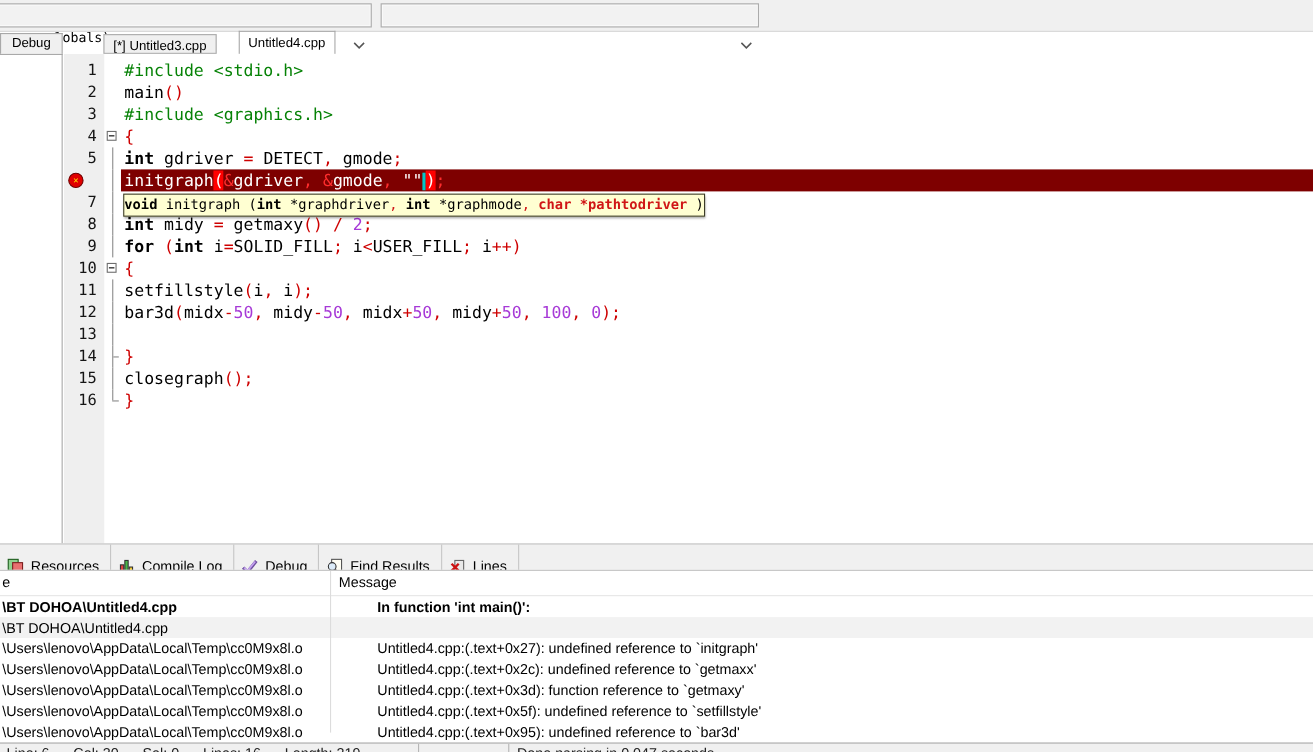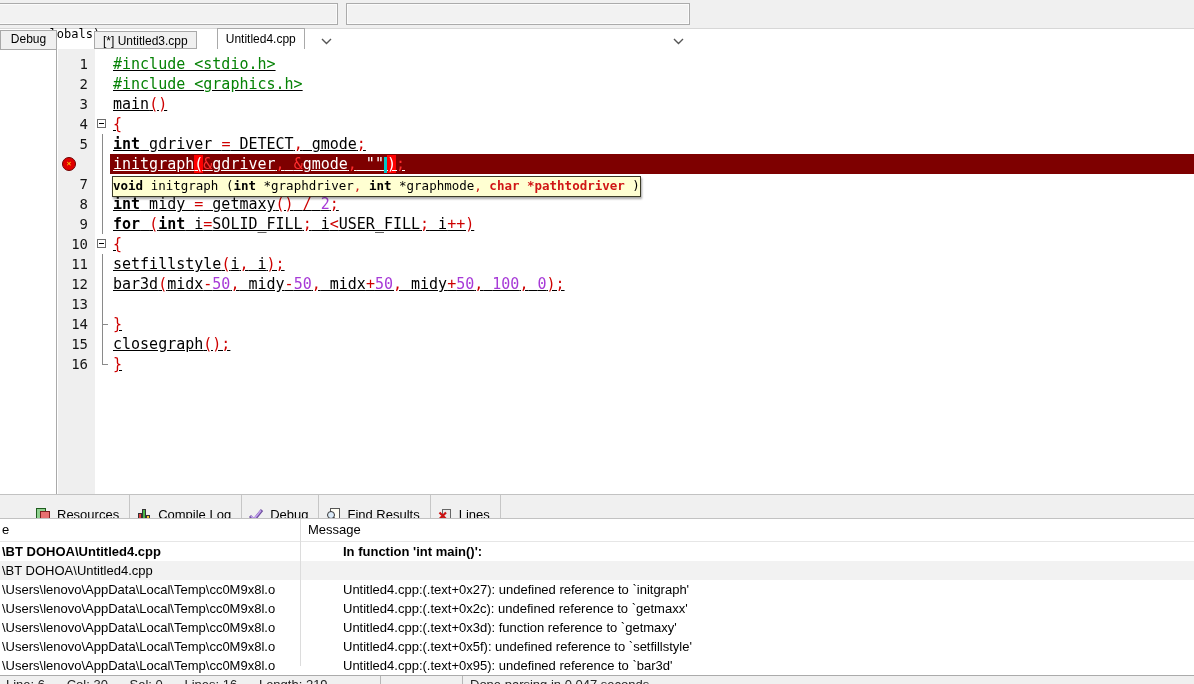--- a/index.html
+++ b/index.html
@@ -43,21 +43,21 @@
   .fold{display:block;width:15px;height:20px;position:relative;}
   .fold-v:before{content:"";position:absolute;left:7px;top:0;height:20px;width:1px;background:#8a8a8a;}
   .fold-vt:before{content:"";position:absolute;left:7px;top:0;height:20px;width:1px;background:#8a8a8a;}
   .fold-vt:after{content:"";position:absolute;left:8px;top:10px;width:5px;height:1px;background:#8a8a8a;}
   .fold-end:before{content:"";position:absolute;left:7px;top:0;height:10px;width:1px;background:#8a8a8a;}
   .fold-end:after{content:"";position:absolute;left:7px;top:10px;width:6px;height:1px;background:#8a8a8a;}
   .fold-box:before{content:"";position:absolute;left:2px;top:5px;width:9px;height:9px;border:1px solid #6e6e6e;background:#fff;box-sizing:border-box;}
   .fold-box:after{content:"";position:absolute;left:4px;top:9px;width:5px;height:1px;background:#000;}
   #codecol{position:absolute;left:52px;top:0;right:0;height:100%;padding-top:5px;box-sizing:border-box;}
   .c-row{height:20px;line-height:20px;white-space:pre;padding-left:3px;
-         font-family:"DejaVu Sans Mono",monospace;font-size:15px;text-decoration:underline;}
+         font-family:"DejaVu Sans Mono",monospace;font-size:15px;}
   .err-line{background:#7E0000;color:#fff;}
   .tk-kw{font-weight:bold;color:#000;}
   .tk-pl{color:#000;}
   .tk-op{color:#CE0000;}
   .tk-inc{color:#068206;}
   .tk-num{color:#A73AD7;}
   .tk-wh{color:#ffffff;}
   .tk-rop{color:#FF2D2D;}
   .tk-brk{color:#fff;background:#FF0000;}
   .tk-caret{display:inline-block;width:3px;height:16px;background:#00C8C8;vertical-align:text-bottom;}
@@ -66,21 +66,21 @@
   #tooltip{position:absolute;left:54px;top:127px;height:19px;line-height:17px;z-index:6;
            background:#FFFFD2;border:1px solid #3c3c28;box-shadow:1px 2px 2px rgba(0,0,0,.35);
            padding:0 0;white-space:pre;font-family:"DejaVu Sans Mono",monospace;font-size:12.5px;}
   .tt-b{font-weight:bold;color:#000;}
   .tt-p{color:#000;}
   .tt-r{color:#D01616;}
   .tt-rb{color:#D01616;font-weight:bold;}
 
   
   #bottombar{position:absolute;left:0;top:494px;width:1194px;height:40px;background:#f0f0f0;
-             border-top:1px solid #c2c2c2;box-sizing:border-box;display:flex;align-items:stretch;padding-left:29px;}
+             border-top:1px solid #c2c2c2;box-sizing:border-box;display:flex;align-items:stretch;}
   .btab{display:flex;align-items:center;padding:0 10px 0 6px;border-right:1px solid #c6c6c6;
         font-size:13px;white-space:nowrap;}
   .btab svg{margin-right:6px;}
 
   
   #resultstable{position:absolute;left:0;top:518px;width:1194px;height:157px;background:#fff;
                 border-top:1px solid #c2c2c2;box-sizing:border-box;font-size:13px;}
   #coldiv{position:absolute;left:300px;top:0;bottom:9px;width:1px;background:#dcdcdc;}
   #rheader{position:relative;height:22px;line-height:22px;border-bottom:1px solid #e6e6e6;}
   #rheader .hfrag{position:absolute;left:2px;}
@@ -165,22 +165,22 @@
         <span class="fold fold-box"></span>
         <span class="fold fold-v"></span>
         <span class="fold fold-v"></span>
         <span class="fold fold-v"></span>
         <span class="fold fold-vt"></span>
         <span class="fold fold-v"></span>
         <span class="fold fold-end"></span>
       </div>
     <div id="codecol">
         <div class="c-row"><span class="tk-inc">#include &lt;stdio.h&gt;</span></div>
+        <div class="c-row"><span class="tk-pl">main</span><span class="tk-op">()</span></div>
         <div class="c-row"><span class="tk-inc">#include &lt;graphics.h&gt;</span></div>
-        <div class="c-row"><span class="tk-pl">main</span><span class="tk-op">()</span></div>
         <div class="c-row"><span class="tk-op">{</span></div>
         <div class="c-row"><span class="tk-kw">int</span><span class="tk-pl"> gdriver </span><span class="tk-op">=</span><span class="tk-pl"> DETECT</span><span class="tk-op">,</span><span class="tk-pl"> gmode</span><span class="tk-op">;</span></div>
         <div class="c-row err-line"><span class="tk-wh">initgraph</span><span class="tk-brk">(</span><span class="tk-rop">&amp;</span><span class="tk-wh">gdriver</span><span class="tk-rop">,</span><span class="tk-wh"> </span><span class="tk-rop">&amp;</span><span class="tk-wh">gmode</span><span class="tk-rop">,</span><span class="tk-wh"> ""</span><span class="tk-caret"></span><span class="tk-brk">)</span><span class="tk-rop">;</span></div>
         <div class="c-row"></div>
         <div class="c-row"><span class="tk-kw">int</span><span class="tk-pl"> midy </span><span class="tk-op">=</span><span class="tk-pl"> getmaxy</span><span class="tk-op">()</span><span class="tk-pl"> </span><span class="tk-op">/</span><span class="tk-pl"> </span><span class="tk-num">2</span><span class="tk-op">;</span></div>
         <div class="c-row"><span class="tk-kw">for</span><span class="tk-pl"> </span><span class="tk-op">(</span><span class="tk-kw">int</span><span class="tk-pl"> i</span><span class="tk-op">=</span><span class="tk-pl">SOLID_FILL</span><span class="tk-op">;</span><span class="tk-pl"> i</span><span class="tk-op">&lt;</span><span class="tk-pl">USER_FILL</span><span class="tk-op">;</span><span class="tk-pl"> i</span><span class="tk-op">++)</span></div>
         <div class="c-row"><span class="tk-op">{</span></div>
         <div class="c-row"><span class="tk-pl">setfillstyle</span><span class="tk-op">(</span><span class="tk-pl">i</span><span class="tk-op">,</span><span class="tk-pl"> i</span><span class="tk-op">);</span></div>
         <div class="c-row"><span class="tk-pl">bar3d</span><span class="tk-op">(</span><span class="tk-pl">midx</span><span class="tk-op">-</span><span class="tk-num">50</span><span class="tk-op">,</span><span class="tk-pl"> midy</span><span class="tk-op">-</span><span class="tk-num">50</span><span class="tk-op">,</span><span class="tk-pl"> midx</span><span class="tk-op">+</span><span class="tk-num">50</span><span class="tk-op">,</span><span class="tk-pl"> midy</span><span class="tk-op">+</span><span class="tk-num">50</span><span class="tk-op">,</span><span class="tk-pl"> </span><span class="tk-num">100</span><span class="tk-op">,</span><span class="tk-pl"> </span><span class="tk-num">0</span><span class="tk-op">);</span></div>
         <div class="c-row"></div>

